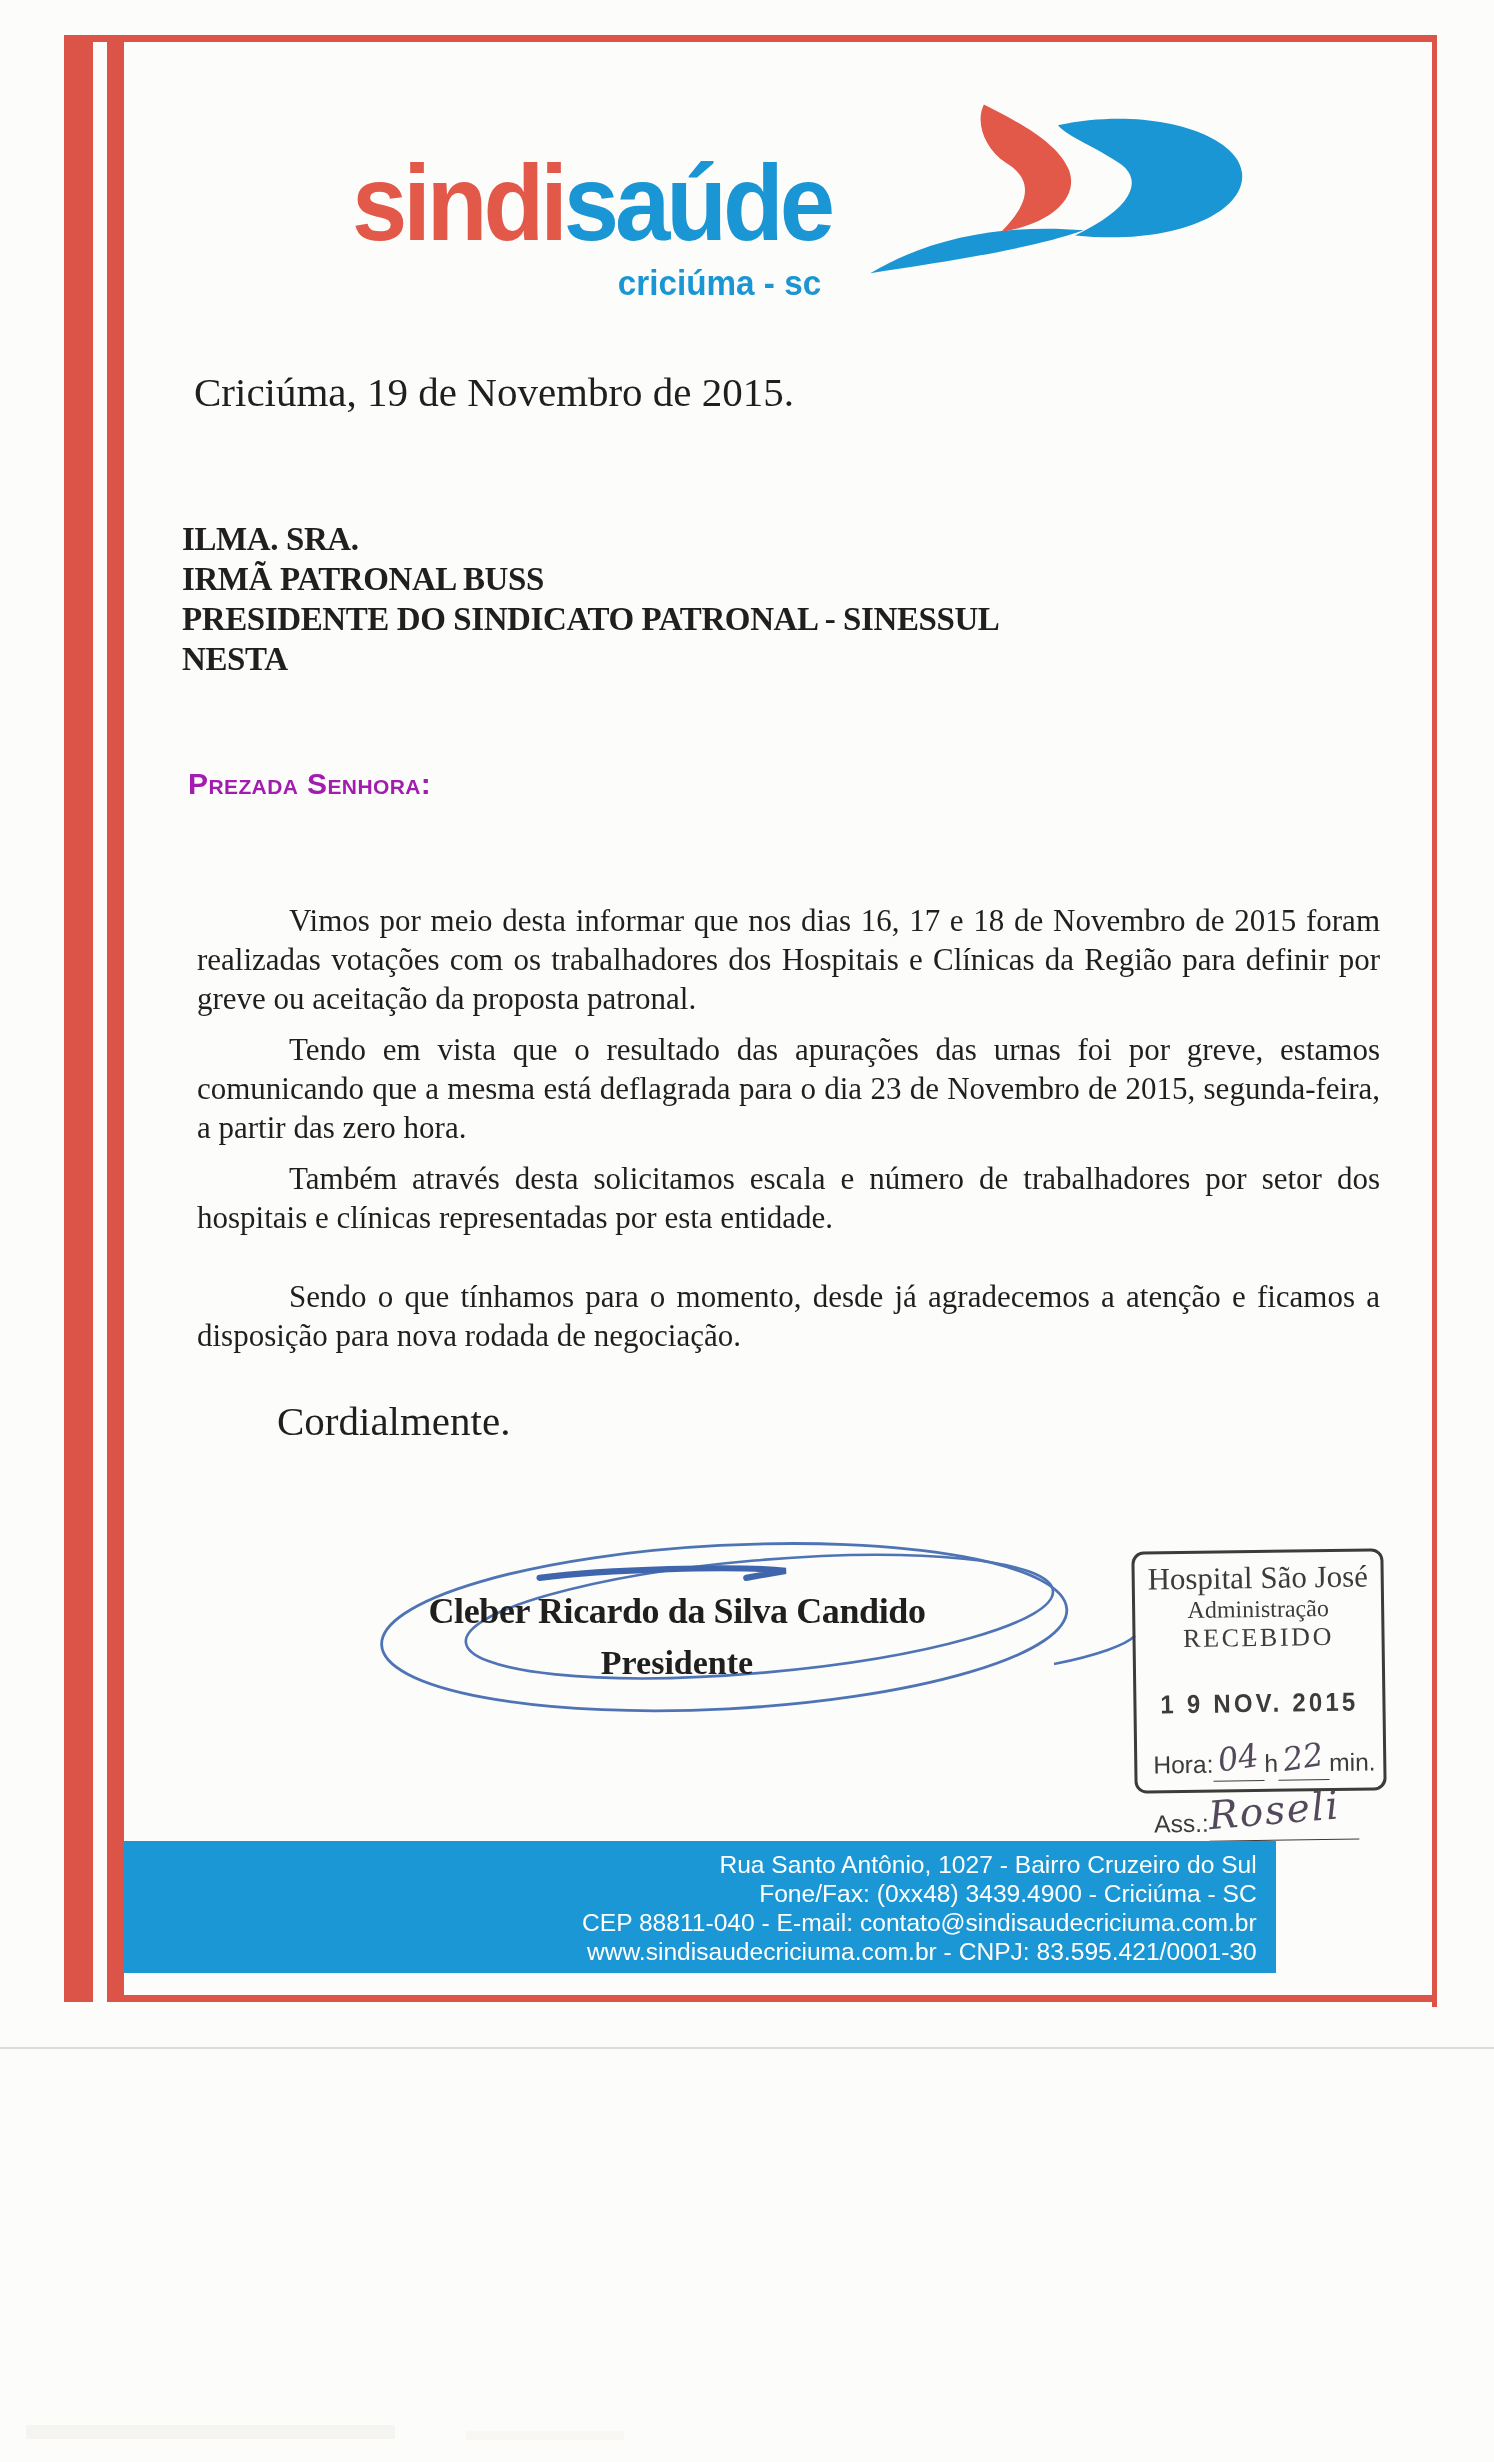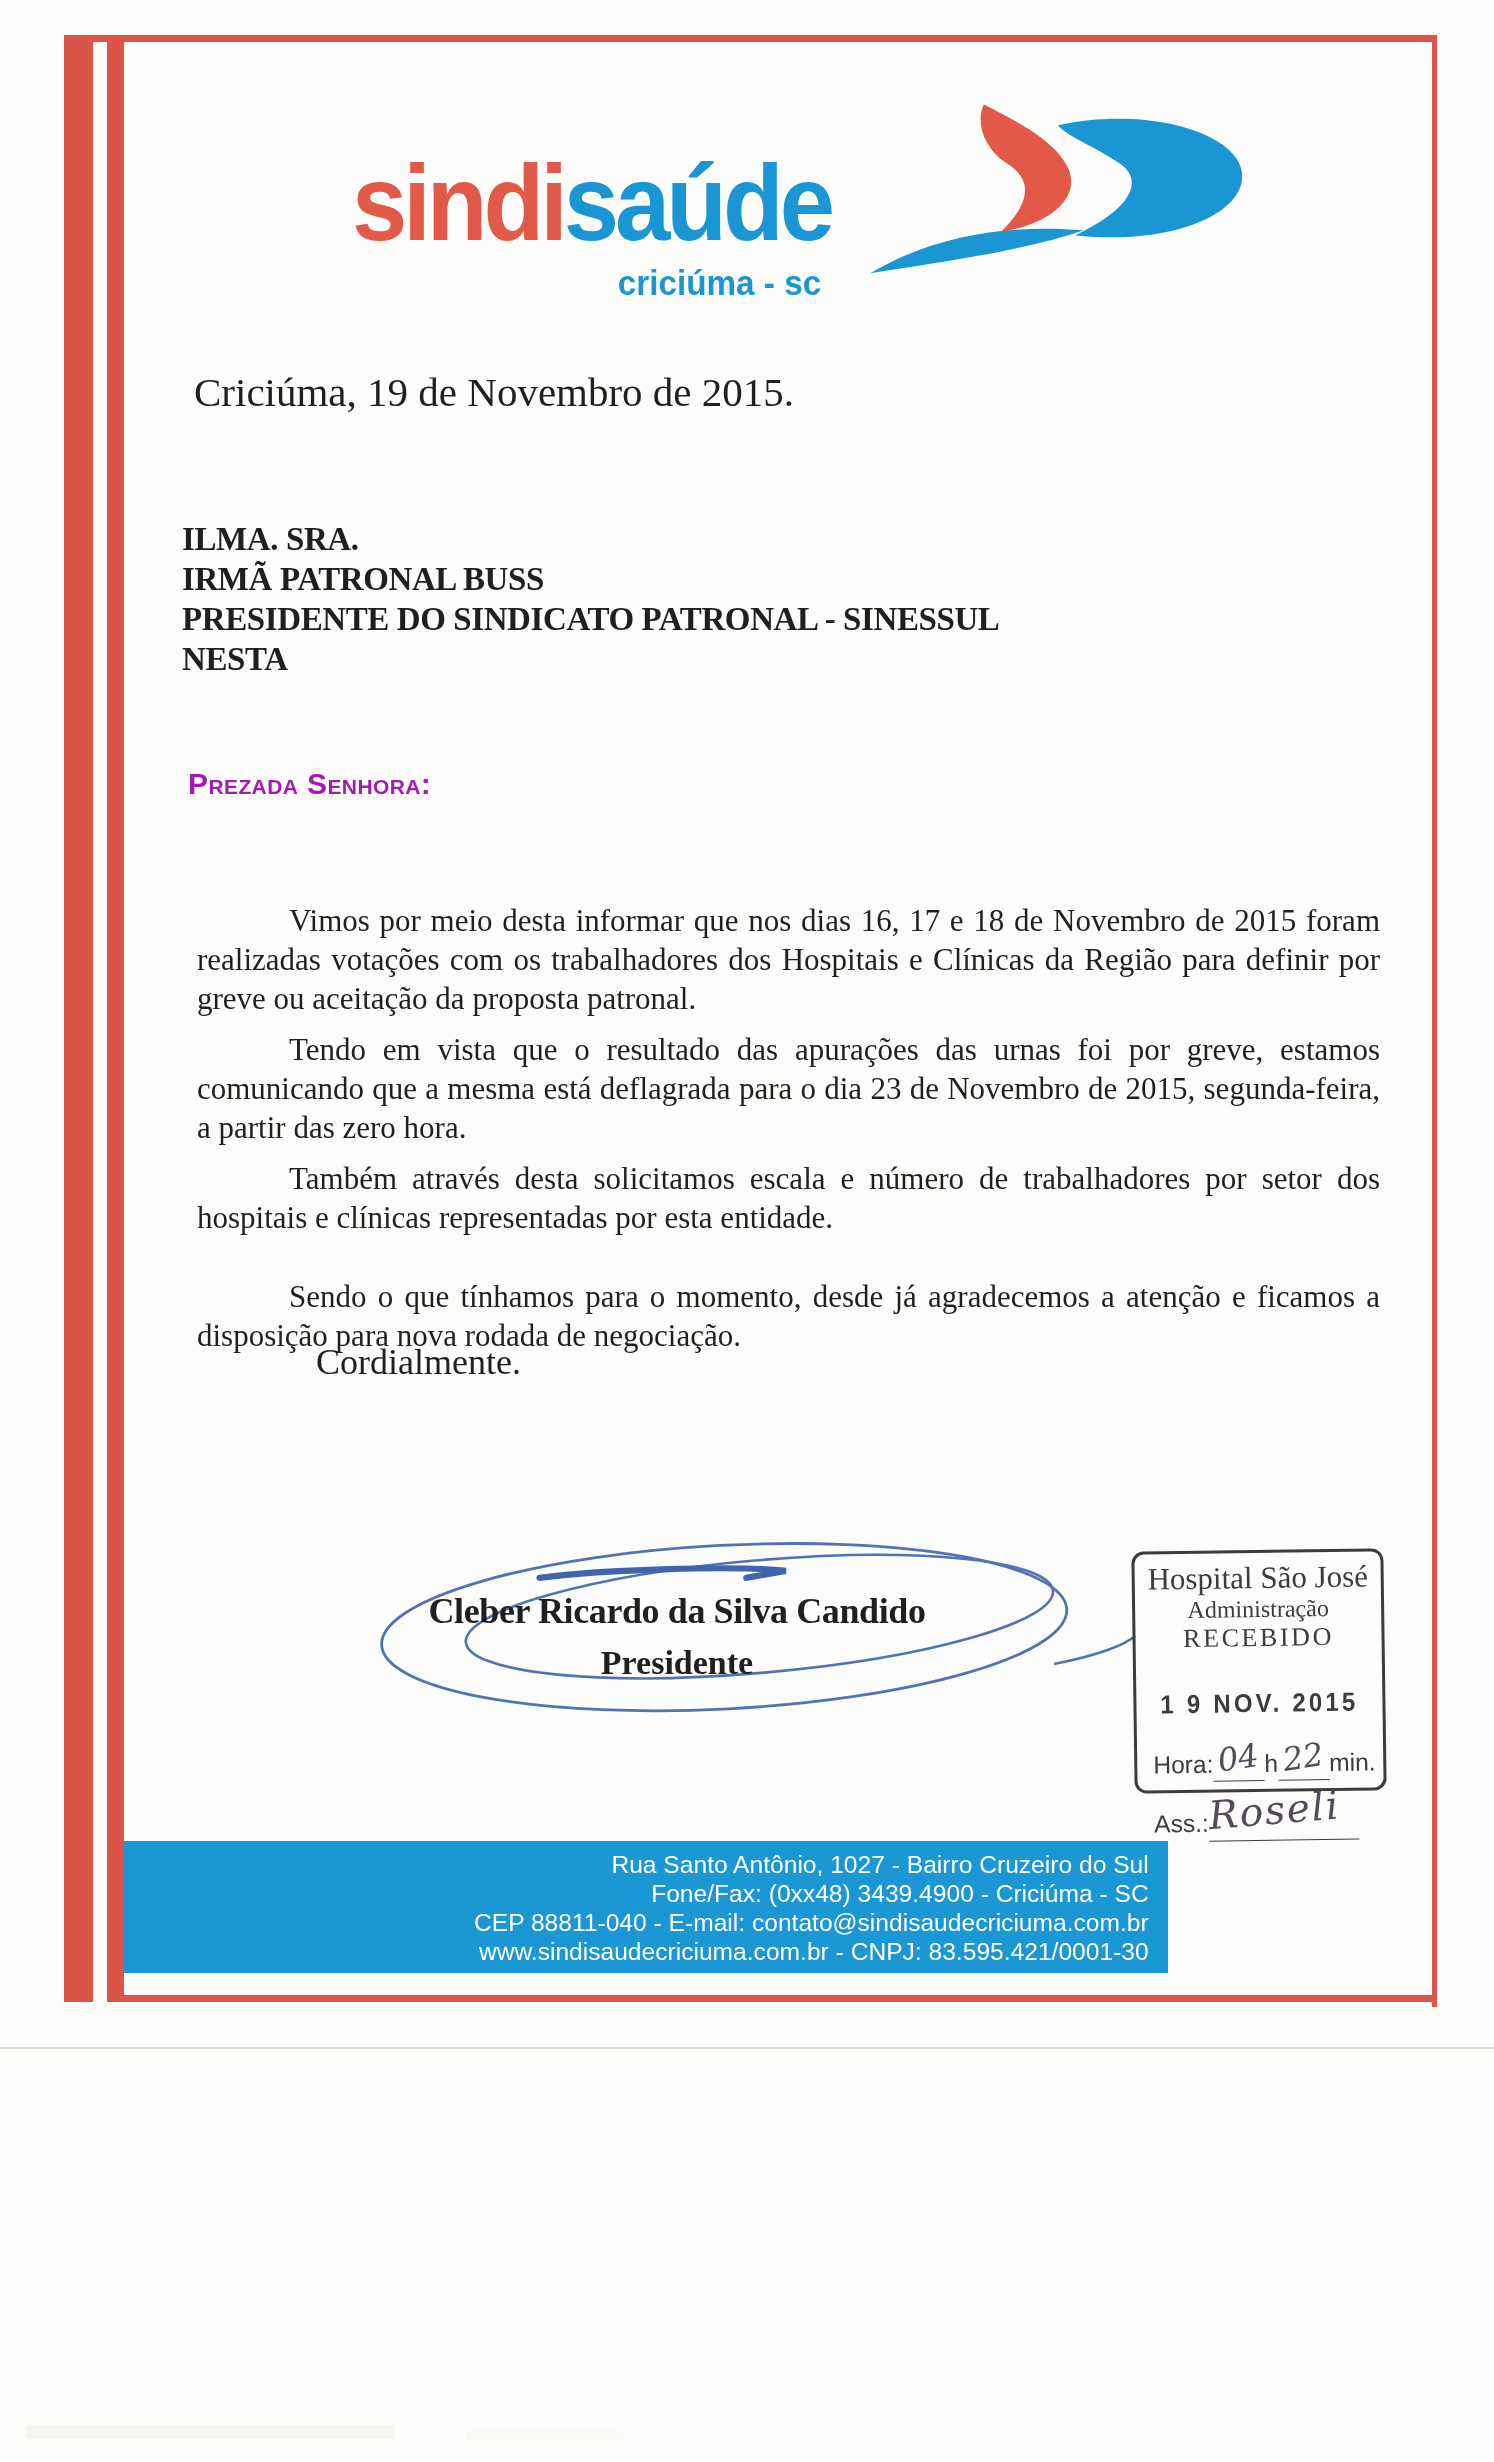--- a/index.html
+++ b/index.html
@@ -42,21 +42,21 @@
   .recipient{position:absolute;left:182px;top:519px;font-size:33px;font-weight:700;line-height:40px;letter-spacing:-0.4px;}
   .salutation{
     position:absolute;left:188px;top:767px;
     font-family:"Liberation Sans","DejaVu Sans",sans-serif;
     font-weight:700;font-size:30px;color:#a21caf;
     font-variant:small-caps;letter-spacing:0.4px;
   }
   .body-text{position:absolute;left:185px;top:889px;width:1207px;font-size:31px;line-height:39px;text-align:justify;}
   .body-text p{margin:12px;text-indent:92px;}
   .body-text p.gap{margin-top:40px;}
-  .closing{position:absolute;left:277px;top:1341px;font-size:36px;margin-left:39px;}
+  .closing{position:absolute;left:277px;top:1397px;font-size:41px;}
 
   
   .sig-block{position:absolute;left:378px;top:1590px;width:598px;text-align:center;}
   .sig-name{font-size:36px;font-weight:700;letter-spacing:-0.4px;}
   .sig-title{font-size:34px;font-weight:700;margin-top:12px;}
   .sig-scribble{position:absolute;left:368px;top:1532px;width:774px;height:185px;pointer-events:none;}
 
   
   .stamp{
     position:absolute;left:1133px;top:1550px;width:246px;height:236px;
@@ -81,21 +81,21 @@
     font-family:"DejaVu Serif","Liberation Serif",serif;
     font-style:italic;color:#54495a;display:inline-block;
   }
   .hora-slot{display:inline-block;width:51px;border-bottom:1.8px solid #3d3b3b;text-align:center;position:relative;}
   .hora-slot .hw{font-size:32px;transform:rotate(-8deg) translateY(-3.5px);}
   .ass-slot{display:inline-block;width:150px;border-bottom:1.8px solid #3d3b3b;text-align:left;position:relative;}
   .ass-slot .hw{font-size:39px;transform:rotate(-4deg) translateY(-7px);letter-spacing:1.8px;}
 
   
   .footer-bar{
-    position:absolute;left:124px;top:1841px;width:1044px;height:132px;
+    position:absolute;left:124px;top:1841px;width:1152px;height:132px;
     background:#1b97d5;
     font-family:"Liberation Sans","DejaVu Sans",sans-serif;
     color:#ffffff;font-size:24.6px;line-height:29px;
     text-align:right;box-sizing:border-box;padding:8.8px 19.3px 0 0;
   }
 
   
   .page-edge{position:absolute;left:0;top:2047px;width:1494px;height:1.8px;background:#e0ddd8;}
   .smudge{position:absolute;background:#d8d2c2;opacity:.18;border-radius:2.6px;}
 </style>

